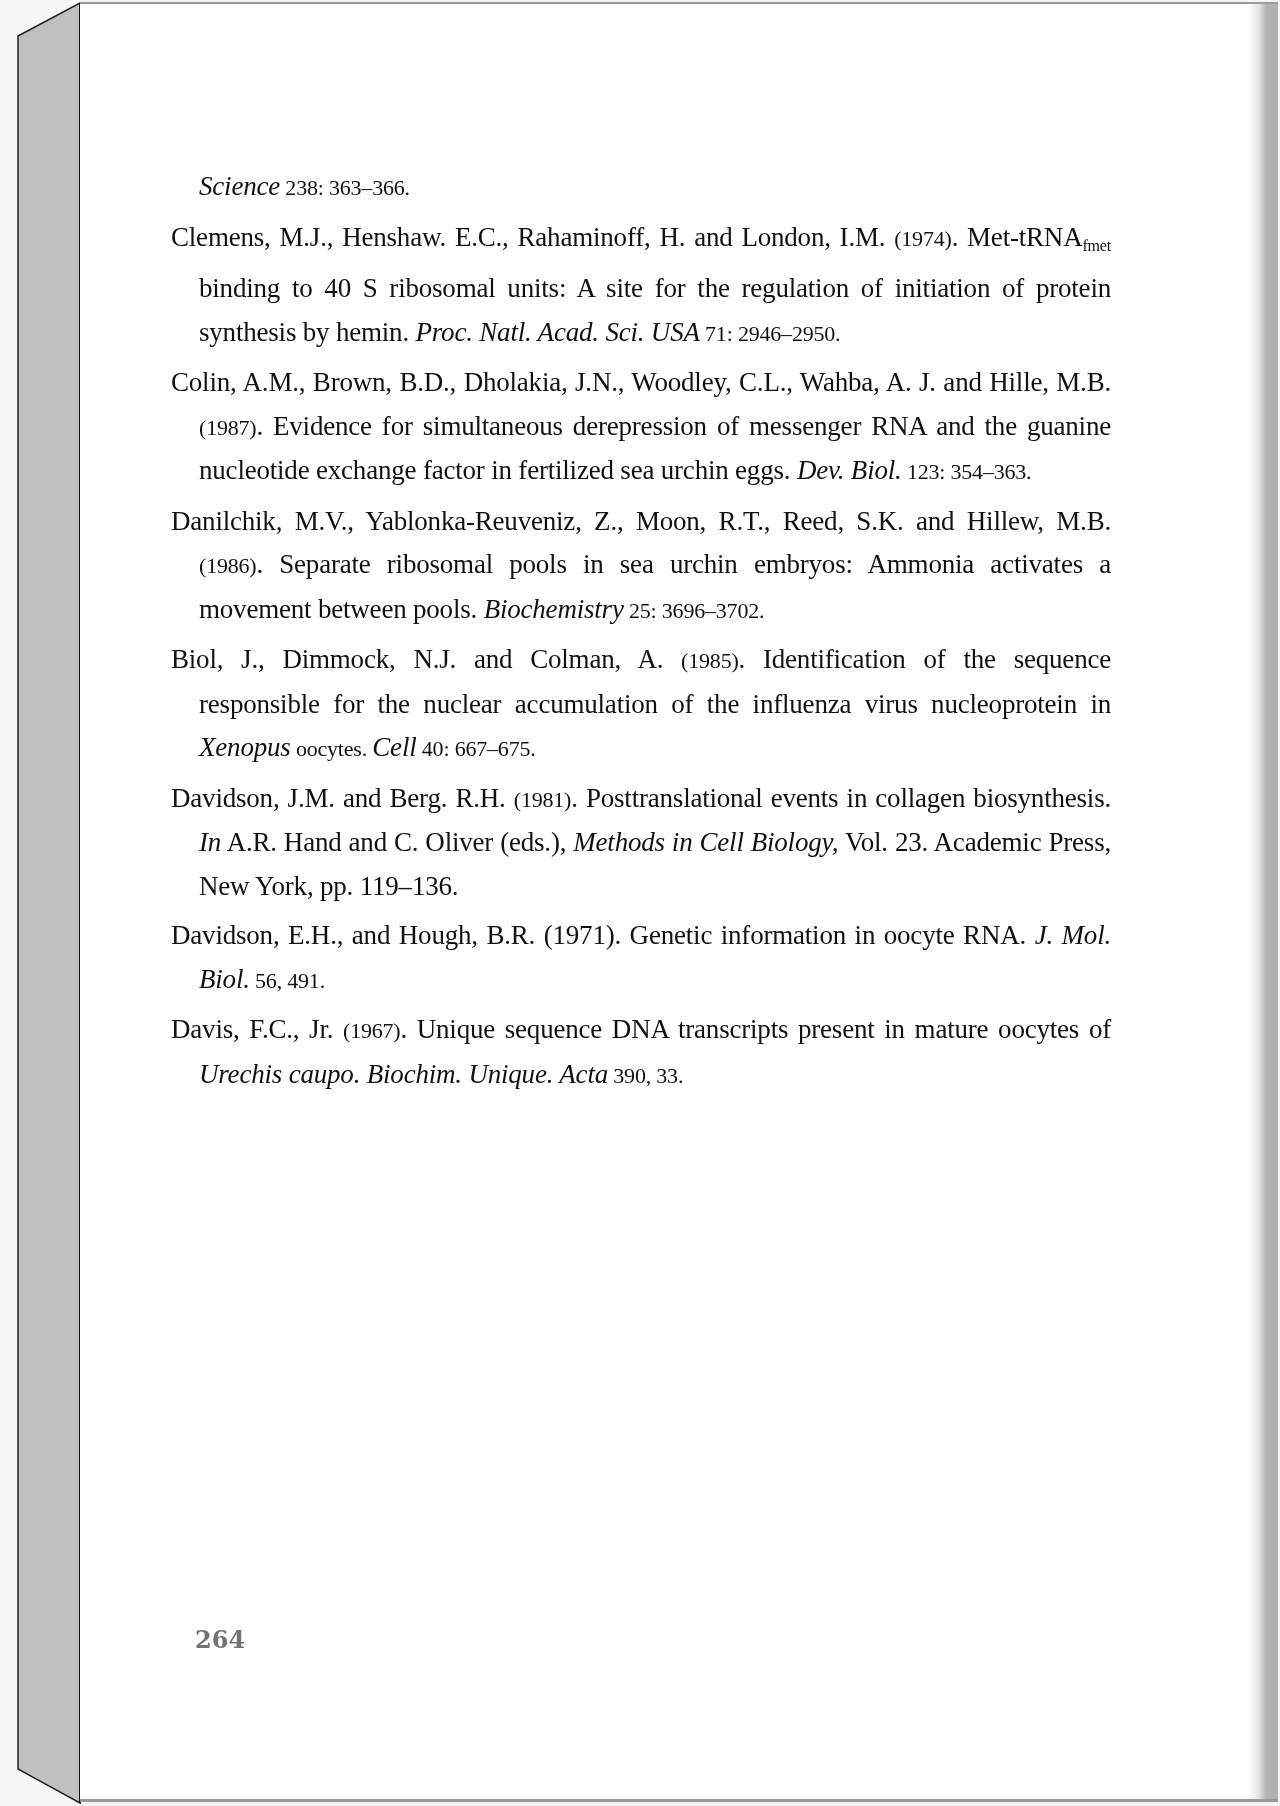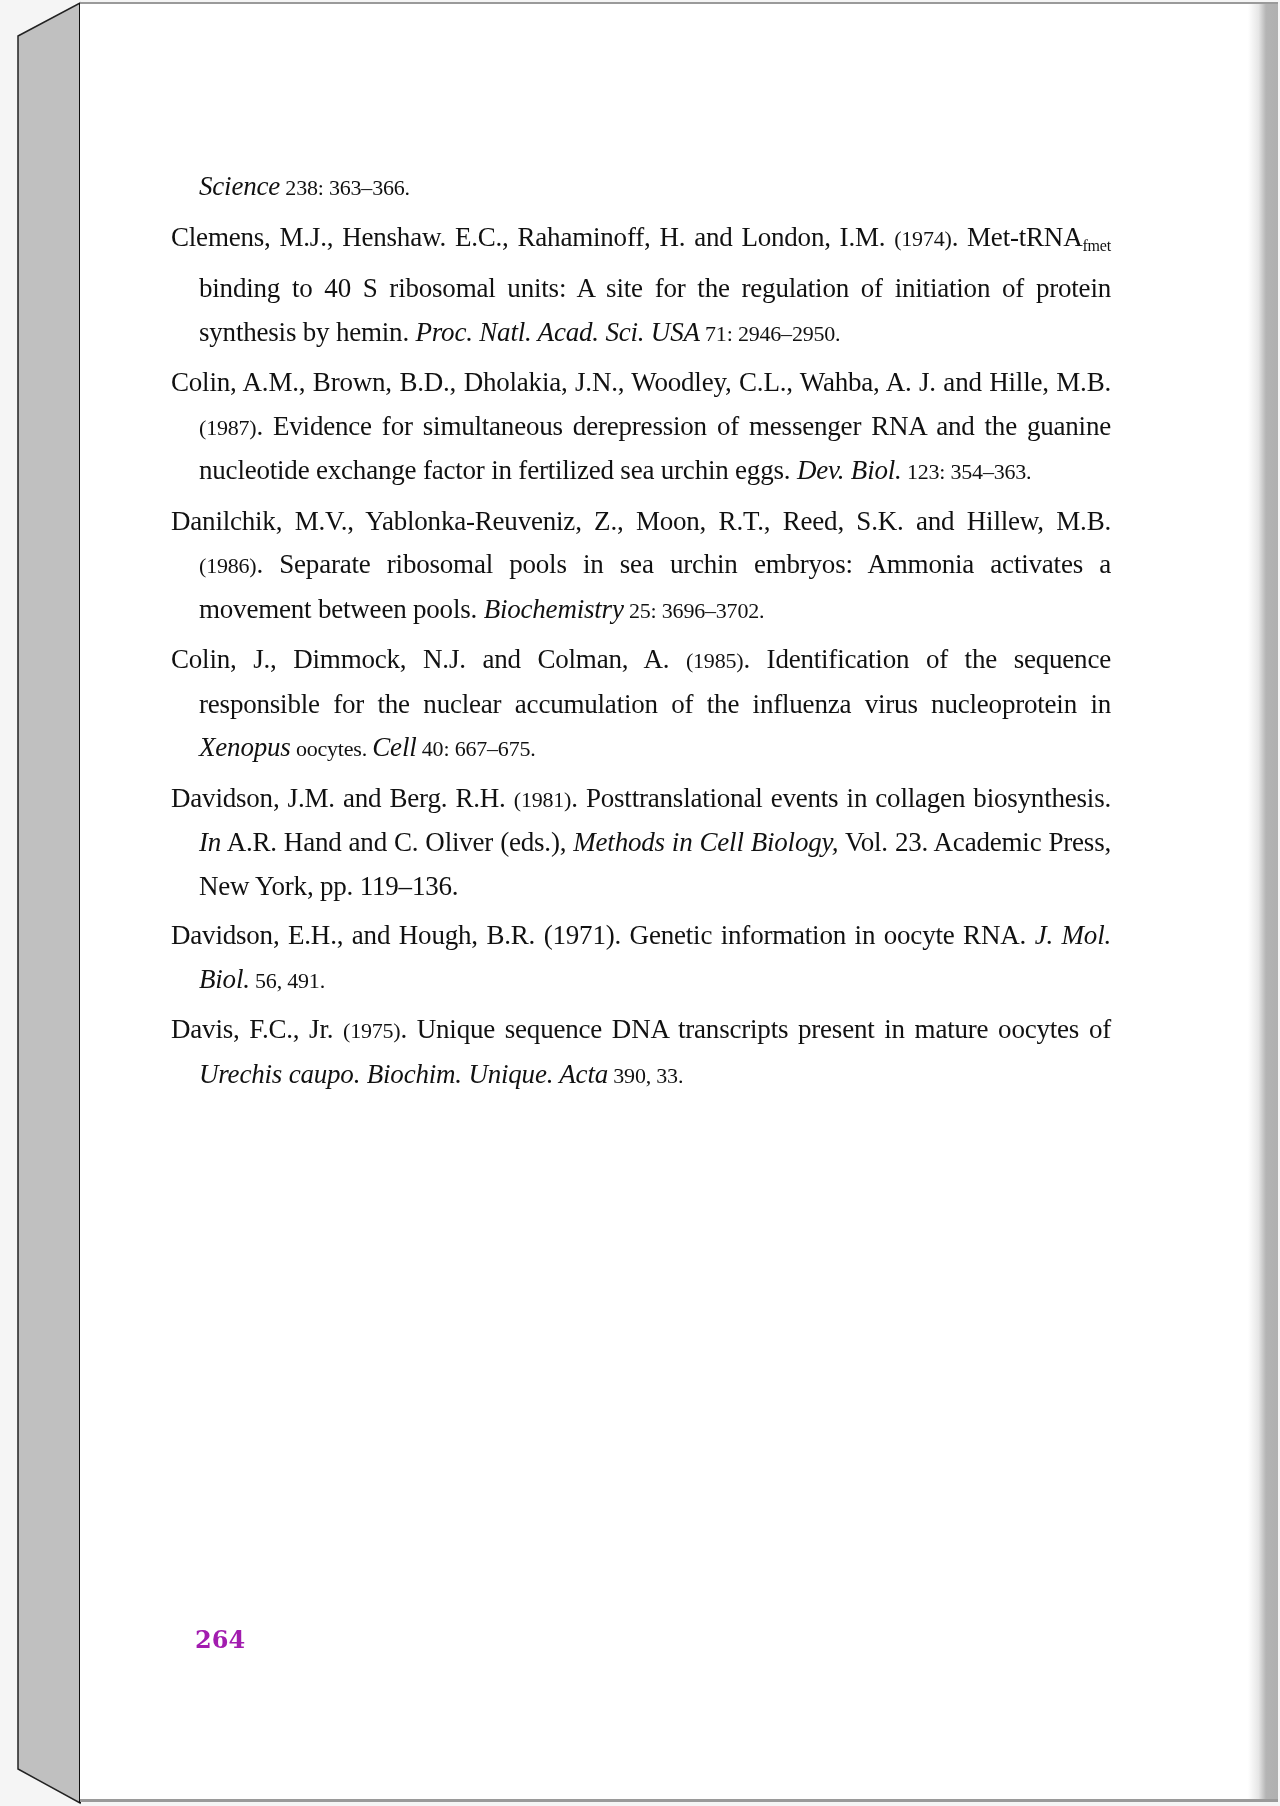--- a/index.html
+++ b/index.html
@@ -31,21 +31,21 @@
     line-height: 43.5px;
     margin: 0 0 6px 0;
     text-align: justify;
   }
   .ref.cont { padding-left: 28px; text-indent: 0; }
   .i { font-style: italic; }
   .sm { font-size: 22px; }
   .sub { font-size: 16px; vertical-align: -5px; margin-top: 9px; }
   .page-number {
     position: absolute; left: 195px; top: 1625px;
-    font-size: 24px; font-weight: bold; color: #a21caf;
+    font-size: 24px; font-weight: bold; color: #737373;
     font-family: "DejaVu Serif", serif;
   }
 </style>
 </head>
 <body>
 
 <div class="book">
   <svg class="spine-svg" width="90" height="1806" viewBox="0 0 90 1806">
     <polygon points="18,36 80,3 80,1803 18,1769" fill="#c0c0c0" stroke="#222" stroke-width="1.5"></polygon>
     <line x1="80" y1="3" x2="80" y2="1803" stroke="#111" stroke-width="2"></line>
@@ -58,26 +58,26 @@
   <div class="refs">
 
     <p class="ref cont"><span class="i">Science</span><span class="sm"> 238: 363–366.</span></p>
 
     <p class="ref"><span>Clemens, M.J., Henshaw. E.C., Rahaminoff, H. and London, I.M. </span><span class="sm">(1974)</span><span>. Met-tRNA</span><span class="sub">fmet</span><span> binding to 40 S ribosomal units: A site for the regulation of initiation of protein synthesis by hemin. </span><span class="i">Proc. Natl. Acad. Sci. USA</span><span class="sm"> 71: 2946–2950.</span></p>
 
     <p class="ref"><span>Colin, A.M., Brown, B.D., Dholakia, J.N., Woodley, C.L., Wahba, A. J. and Hille, M.B. </span><span class="sm">(1987)</span><span>. Evidence for simultaneous derepression of messenger RNA and the guanine nucleotide exchange factor in fertilized sea urchin eggs. </span><span class="i">Dev. Biol.</span><span class="sm"> 123: 354–363.</span></p>
 
     <p class="ref"><span>Danilchik, M.V., Yablonka-Reuveniz, Z., Moon, R.T., Reed, S.K. and Hillew, M.B. </span><span class="sm">(1986)</span><span>. Separate ribosomal pools in sea urchin embryos: Ammonia activates a movement between pools. </span><span class="i">Biochemistry</span><span class="sm"> 25: 3696–3702.</span></p>
 
-    <p class="ref"><span>Colin, J., Dimmock, N.J. and Colman, A. </span><span class="sm">(1985)</span><span>. Identification of the sequence responsible for the nuclear accumulation of the influenza virus nucleoprotein in </span><span class="i">Xenopus</span><span class="sm"> oocytes. </span><span class="i">Cell</span><span class="sm"> 40: 667–675.</span></p>
+    <p class="ref"><span>Biol, J., Dimmock, N.J. and Colman, A. </span><span class="sm">(1985)</span><span>. Identification of the sequence responsible for the nuclear accumulation of the influenza virus nucleoprotein in </span><span class="i">Xenopus</span><span class="sm"> oocytes. </span><span class="i">Cell</span><span class="sm"> 40: 667–675.</span></p>
 
 
     <p class="ref"><span>Davidson, J.M. and Berg. R.H. </span><span class="sm">(1981)</span><span>. Posttranslational events in collagen biosynthesis. </span><span class="i">In</span><span> A.R. Hand and C. Oliver (eds.), </span><span class="i">Methods in Cell Biology,</span><span> Vol. 23. Academic Press, New York, pp. 119–136.</span></p>
 
     <p class="ref"><span>Davidson, E.H., and Hough, B.R. </span><span>(1971)</span><span>. Genetic information in oocyte RNA. </span><span class="i">J. Mol. Biol.</span><span class="sm"> 56, 491.</span></p>
 
 
-    <p class="ref"><span>Davis, F.C., Jr. </span><span class="sm">(1975)</span><span>. Unique sequence DNA transcripts present in mature oocytes of </span><span class="i">Urechis caupo</span><span class="i">. </span><span class="i">Biochim. Unique. Acta</span><span class="sm"> 390, 33.</span></p>
+    <p class="ref"><span>Davis, F.C., Jr. </span><span class="sm">(1967)</span><span>. Unique sequence DNA transcripts present in mature oocytes of </span><span class="i">Urechis caupo</span><span class="i">. </span><span class="i">Biochim. Unique. Acta</span><span class="sm"> 390, 33.</span></p>
 
   </div>
 
   <div class="page-number">264</div>
 </div>
 
 </body></html>

